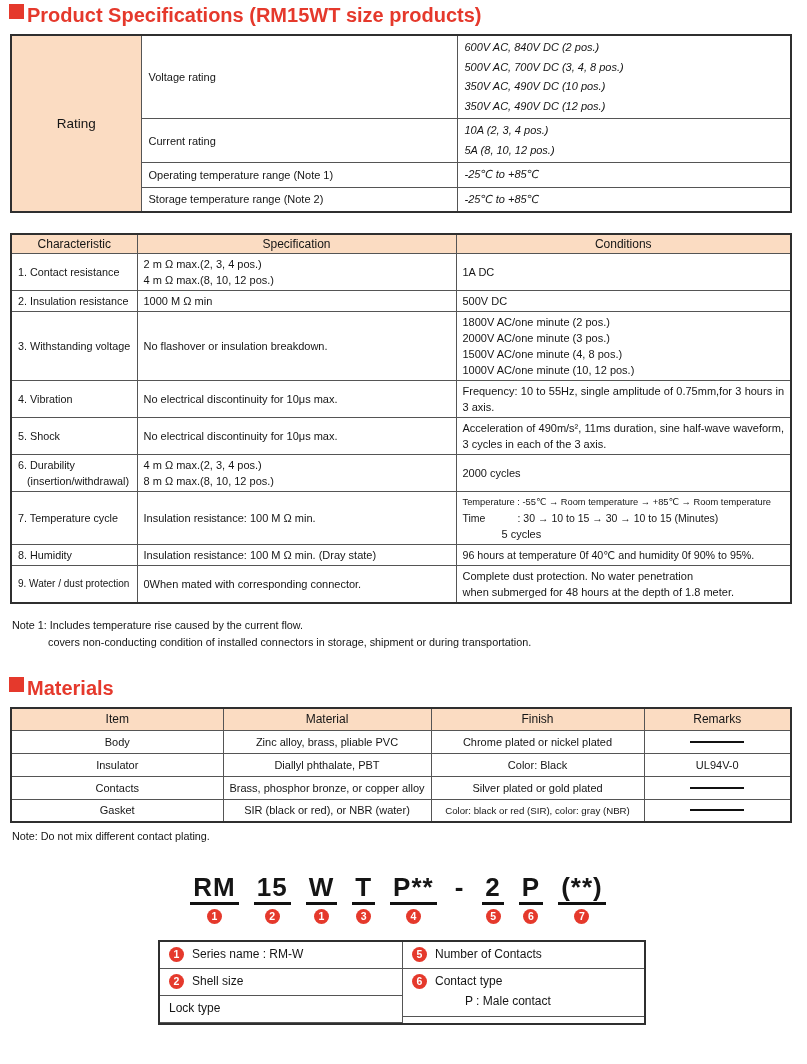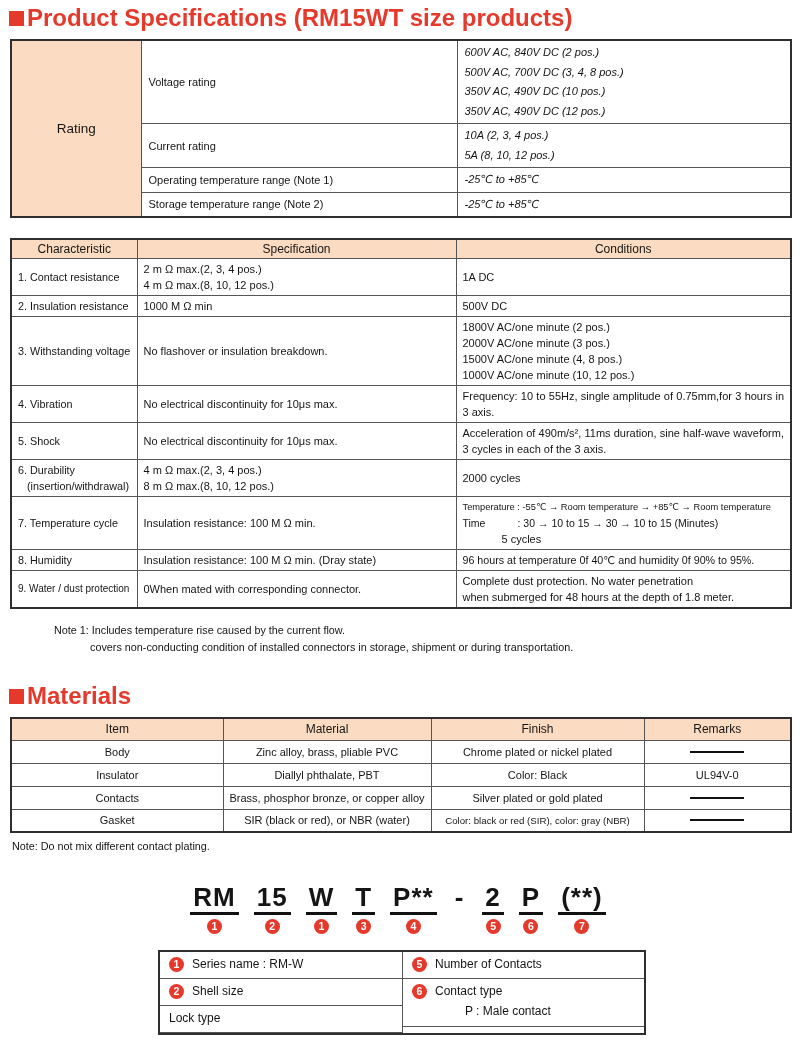--- a/index.html
+++ b/index.html
@@ -13,22 +13,22 @@
   html,body{margin:0;padding:0;background:#ffffff;}
   body{
     width:807px;height:1064px;overflow:hidden;
     font-family:"Liberation Sans","DejaVu Sans",sans-serif;
     color:var(--ink);
   }
   .page{width:807px;height:1064px;padding:4px 13px 0 10px;}
 
   
   .sec-title{
-    display:flex;align-items:center;gap:3px;
-    color:var(--accent);font-size:24px;font-weight:bold;
+    display:flex;align-items:flex-start;gap:3px;
+    color:var(--accent);font-size:20px;font-weight:bold;
     margin:0 0 7px -1px;white-space:nowrap;
   }
   .sq{width:15px;height:15px;background:var(--accent);display:inline-block;flex:0 0 auto;}
 
   
   table.tbl{border-collapse:collapse;width:782px;border:2px solid var(--border-dark);table-layout:fixed;}
   table.tbl td,table.tbl th{border:1px solid var(--border-mid);vertical-align:middle;}
   .line{line-height:16px;font-size:11px;}
 
   
@@ -49,21 +49,21 @@
   #char-table .cell-char .line{font-size:10.8px;}
   #char-table tbody tr:nth-child(4) td:nth-child(3) .line,
   #char-table tbody tr:nth-child(5) td:nth-child(3) .line{text-align:justify;}
   #char-table tbody tr:nth-child(7) td:nth-child(3) .line:nth-child(1){font-size:9.3px;white-space:nowrap;}
   #char-table tbody tr:nth-child(7) td:nth-child(3) .line:nth-child(2){font-size:10.5px;}
   #char-table tbody tr:nth-child(8) td:nth-child(3) .line{font-size:10.7px;white-space:nowrap;}
   #char-table tbody tr:nth-child(9) td:nth-child(1) .line{font-size:10px;white-space:nowrap;}
 
   
   #spec-notes{margin:13px 0 0 2px;}
-  #spec-notes .line{font-size:10.8px;line-height:16.5px;margin-left:42px;}
+  #spec-notes .line{font-size:10.8px;line-height:16.5px;}
 
   
   #materials-section{margin-top:27px;}
   #materials-table td,#materials-table th{text-align:center;padding:3px 2px;}
   #materials-table th{background:var(--hdr-bg);font-weight:normal;font-size:12px;height:22px;}
   #materials-table td{font-size:11px;height:23px;}
   #materials-table tbody tr:nth-child(4) td:nth-child(3){font-size:9.7px;}
   .dashline{width:54px;border-top:2px solid #111;margin:0 auto;height:0;}
   #materials-note{font-size:10.8px;margin:5px 0 0 2px;line-height:16px;}
 

